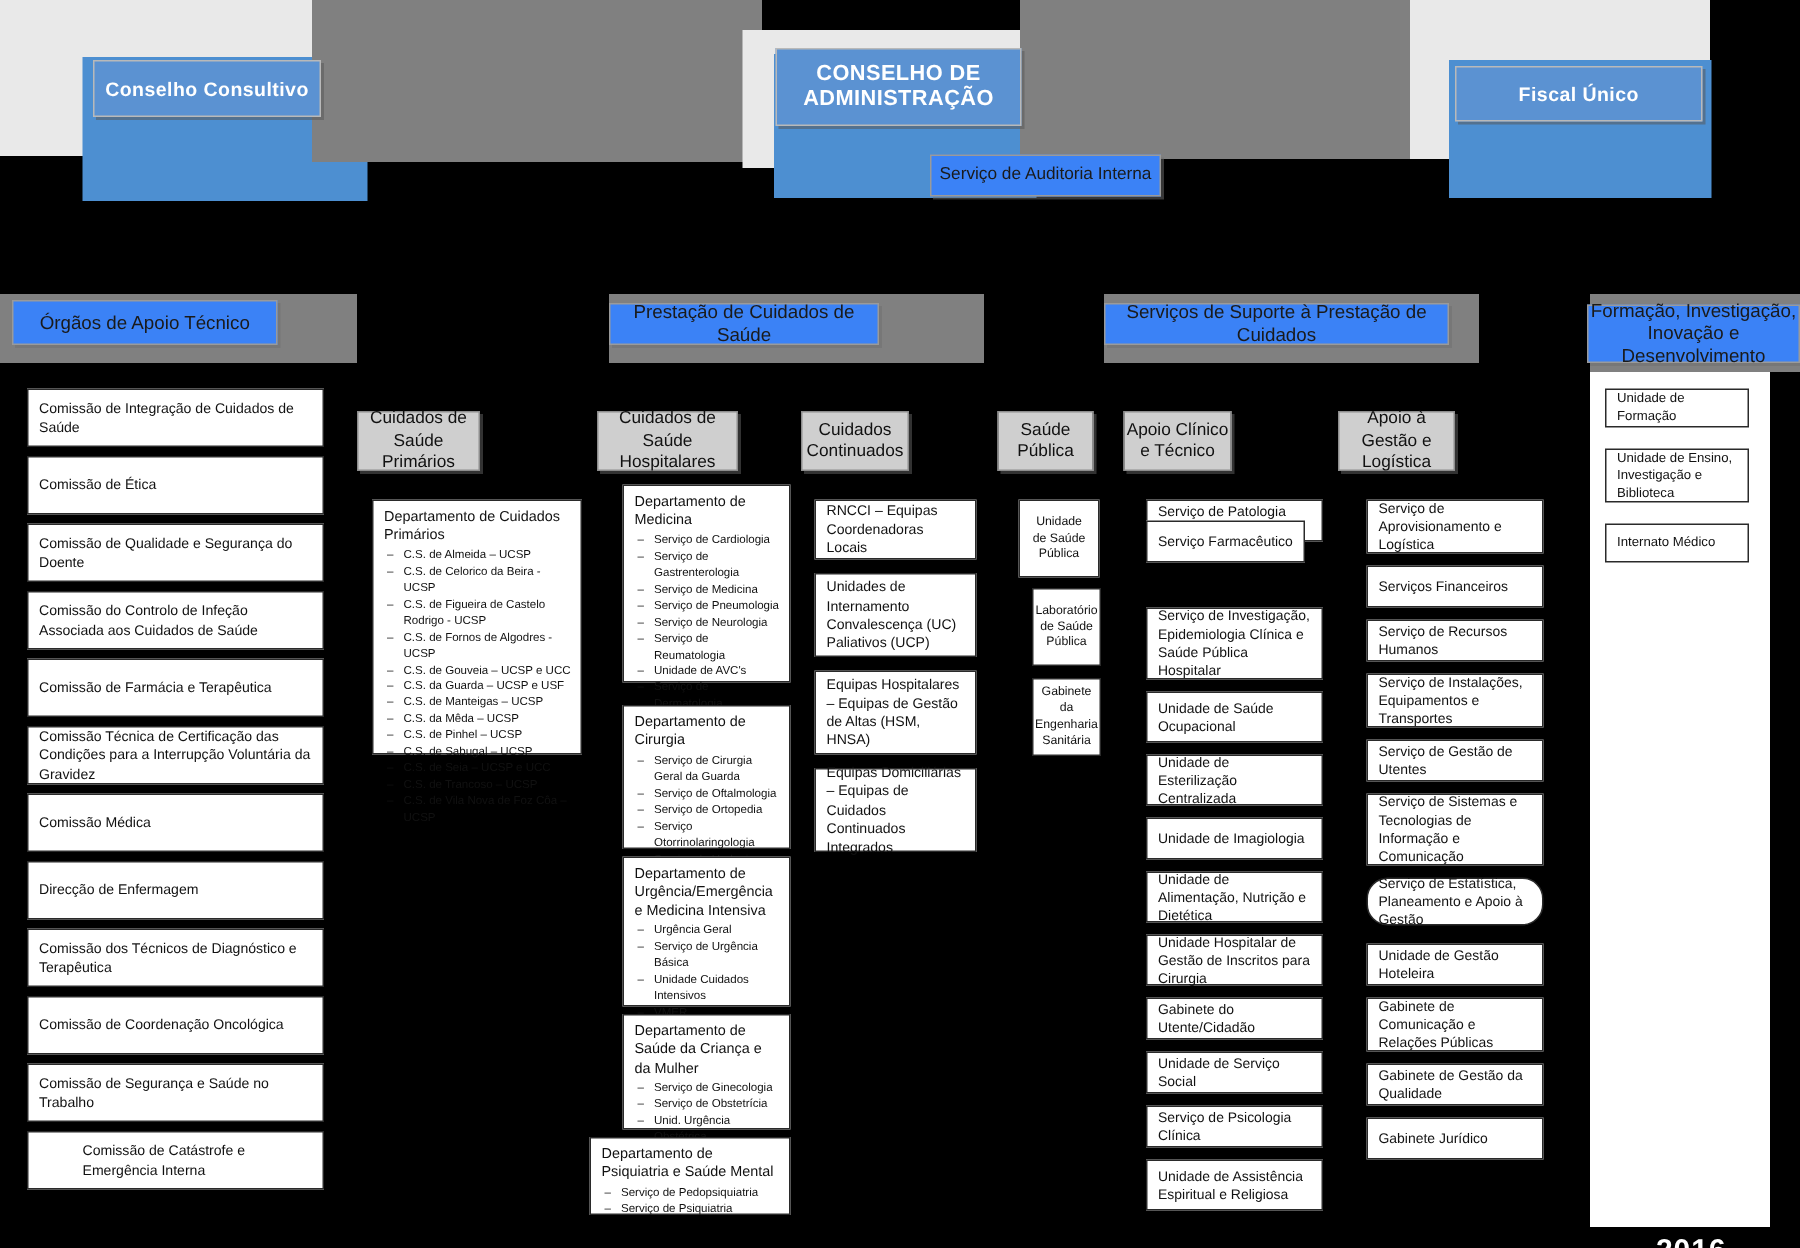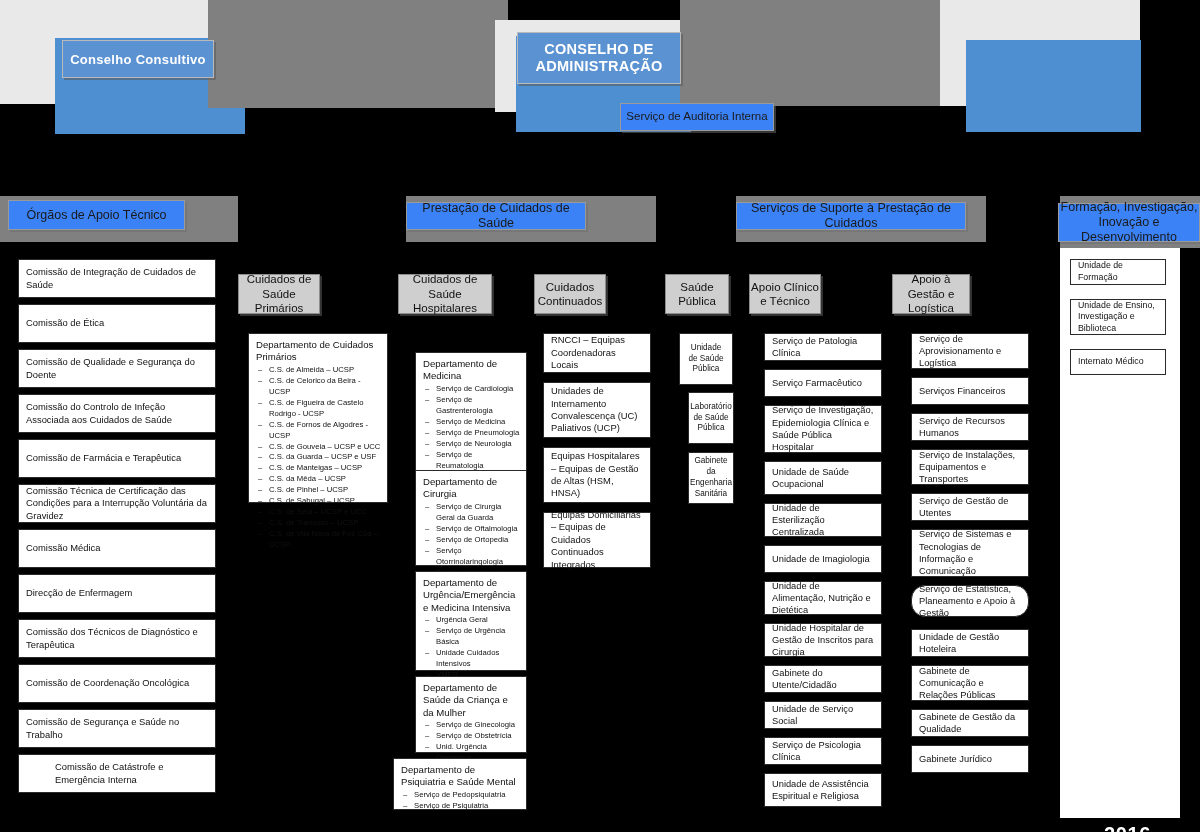--- a/index.html
+++ b/index.html
@@ -87,20 +87,23 @@
   <div class="plate plate-white" style="left:1060px;top:248px;width:120px;height:570px;"></div>
 
   <div class="chip-blue reg" style="left:62px;top:40px;width:150px;height:36px;">
     <span>Conselho Consultivo</span>
   </div>
 
   <div class="chip-blue big" style="left:517px;top:32px;width:162px;height:50px;">
     <span>CONSELHO DE ADMINISTRAÇÃO</span>
   </div>
 
+  <div class="chip-blue reg" style="left:970px;top:44px;width:163px;height:35px;">
+    <span>Fiscal Único</span>
+  </div>
 
   <div class="banner" style="left:620px;top:103px;width:152px;height:26px;font-size:11.5px;">
     <span>Serviço de Auditoria Interna</span>
   </div>
 
   <div class="banner" style="left:8px;top:200px;width:175px;height:28px;">
     <span>Órgãos de Apoio Técnico</span>
   </div>
 
   <div class="banner" style="left:406px;top:202px;width:178px;height:26px;">
@@ -185,21 +188,21 @@
         <li>C.S. de Manteigas – UCSP</li>
         <li>C.S. da Mêda – UCSP</li>
         <li>C.S. de Pinhel – UCSP</li>
         <li>C.S. de Sabugal – UCSP</li>
         <li>C.S. de Seia – UCSP e UCC</li>
         <li>C.S. de Trancoso – UCSP</li>
         <li>C.S. de Vila Nova de Foz Côa – UCSP</li>
       </ul>
   </div>
 
-  <div class="listbox" style="left:415px;top:352px;width:112px;height:132px;">
+  <div class="listbox" style="left:415px;top:323px;width:112px;height:132px;">
     <div class="lb-title">Departamento de Medicina</div>
     <ul>
         <li>Serviço de Cardiologia</li>
         <li>Serviço de Gastrenterologia</li>
         <li>Serviço de Medicina</li>
         <li>Serviço de Pneumologia</li>
         <li>Serviço de Neurologia</li>
         <li>Serviço de Reumatologia</li>
         <li>Unidade de AVC's</li>
         <li>Serviço de Dermatologia</li>
@@ -270,21 +273,21 @@
         <span>Laboratório de Saúde Pública</span>
       </div>
       <div class="box center" style="left: 688px; top: 452px; width: 46px; height: 52px; font-size: 8.2px;">
         <span>Gabinete da Engenharia Sanitária</span>
       </div>
     </div>
   <div id="col-clinico">
       <div class="box" style="left: 764px; top: 333px; width: 118px; height: 28px; font-size: 9.3px;">
         <span>Serviço de Patologia Clínica</span>
       </div>
-      <div class="box" style="left: 764px; top: 369px; width: 118px; height: 28px; font-size: 9.3px; text-align: center;">
+      <div class="box" style="left: 764px; top: 347px; width: 106px; height: 28px; font-size: 9.3px; text-align: center;">
         <span>Serviço Farmacêutico</span>
       </div>
       <div class="box" style="left: 764px; top: 405px; width: 118px; height: 48px; font-size: 9.3px;">
         <span>Serviço de Investigação, Epidemiologia Clínica e Saúde Pública Hospitalar</span>
       </div>
       <div class="box" style="left: 764px; top: 461px; width: 118px; height: 34px; font-size: 9.3px;">
         <span>Unidade de Saúde Ocupacional</span>
       </div>
       <div class="box" style="left: 764px; top: 503px; width: 118px; height: 34px; font-size: 9.3px;">
         <span>Unidade de Esterilização Centralizada</span>

